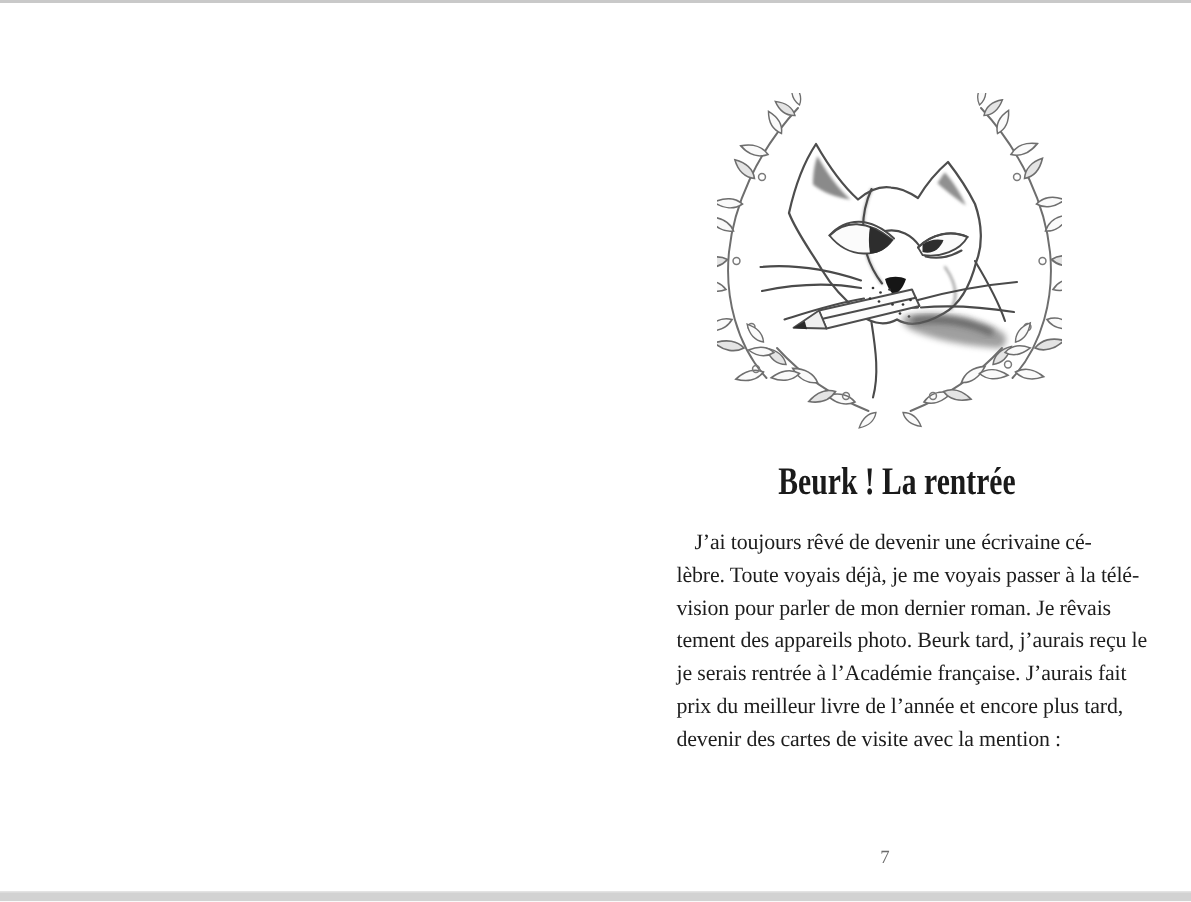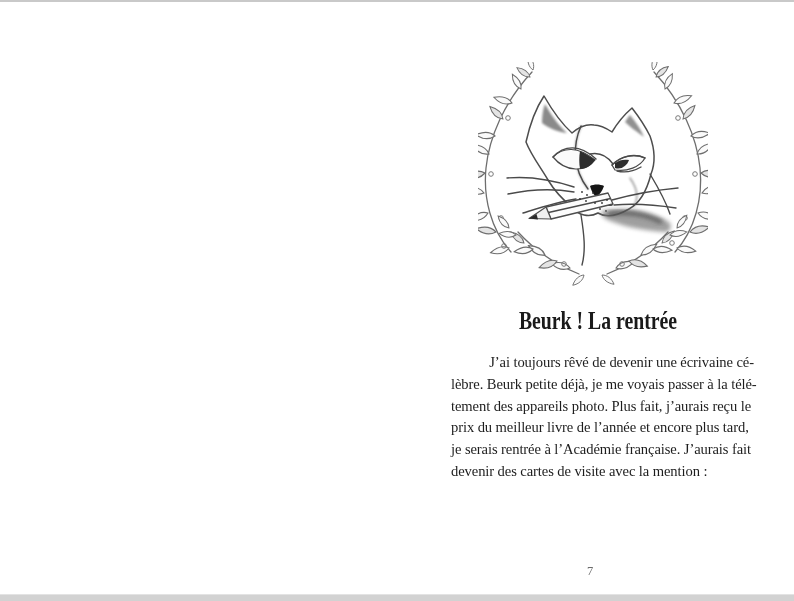--- a/index.html
+++ b/index.html
@@ -10,21 +10,21 @@
               border-top:1px solid #e3e3e3;box-sizing:border-box;}
   .page{position:absolute;top:2px;height:592px;background:#ffffff;}
   .page-left{left:0;width:397px;}
   .page-right{left:442px;width:312px;}
   .illustration{position:absolute;left:36px;top:60px;width:230px;height:230px;}
   .chapter-title{position:absolute;top:304px;left:0;width:100%;margin:0;text-align:center;
                  font-family:"Liberation Serif", serif;font-weight:700;font-size:26px;
                  color:#1a1a1a;transform:scaleX(.76);transform-origin:50% 50%;}
   .paragraph{position:absolute;top:350px;left:9px;width:303px;}
   .line{font-size:14.6px;line-height:21.8px;color:#1d1d1d;white-space:nowrap;letter-spacing:-.1px;}
-  .indent{text-indent:12px;text-align:right;}
+  .indent{text-indent:12px;}
   .page-number{position:absolute;top:562px;left:0;width:296px;text-align:center;
                font-size:12.5px;color:#6b6b6b;}
   
   .stem{fill:none;stroke:#6e6e6e;stroke-width:1.3;stroke-linecap:round;}
   .leaf{fill:#fafafa;stroke:#6e6e6e;stroke-width:1.1;}
   .leaf-sh{fill:#e4e4e4;}
   .berry{fill:none;stroke:#7a7a7a;stroke-width:1;}
   .ink{fill:none;stroke:#4a4a4a;stroke-width:1.4;stroke-linecap:round;stroke-linejoin:round;}
 </style>
 </head>
@@ -172,24 +172,25 @@
         <circle class="berry" cx="86" cy="202" r="2.3"></circle>
         <circle class="berry" cx="144" cy="202" r="2.3"></circle>
         <circle class="berry" cx="194" cy="181" r="2.3"></circle>
       </g>
     </svg>
 
     <h1 class="chapter-title">Beurk ! La rentrée</h1>
 
     <div class="paragraph">
       <div class="line indent">J’ai toujours rêvé de devenir une écrivaine cé-</div>
-      <div class="line">lèbre. Beurk petite déjà, je me voyais passer à la télé-</div>
-      <div class="line">tement des appareils photo. Plus fait, j’aurais reçu le</div>
+      <div class="line">lèbre. Toute voyais déjà, je me voyais passer à la télé-</div>
+      <div class="line">vision pour parler de mon dernier roman. Je rêvais</div>
+      <div class="line">tement des appareils photo. Beurk tard, j’aurais reçu le</div>
+      <div class="line">je serais rentrée à l’Académie française. J’aurais fait</div>
       <div class="line">prix du meilleur livre de l’année et encore plus tard,</div>
-      <div class="line">je serais rentrée à l’Académie française. J’aurais fait</div>
       <div class="line">devenir des cartes de visite avec la mention :</div>
     </div>
 
     <div class="page-number">7</div>
   </div>
 
   <div class="bottom-bar"></div>
 </div>
 
 </body></html>

